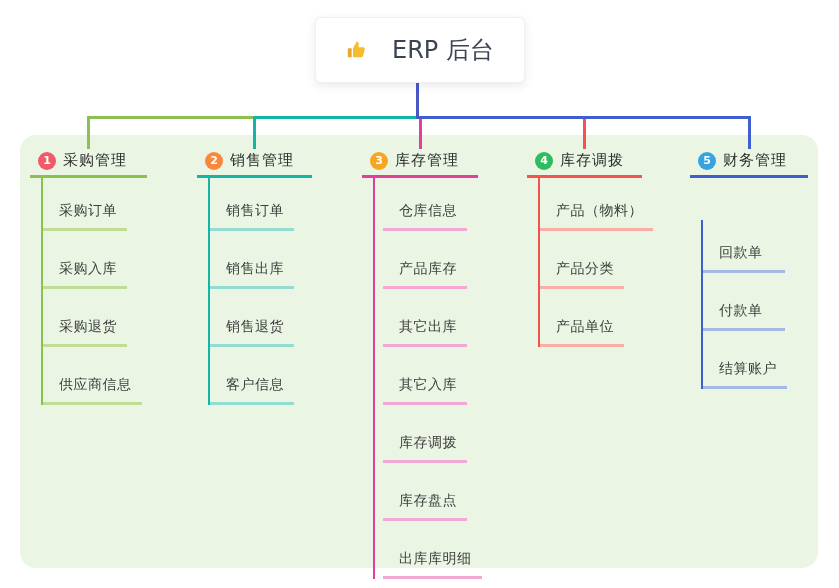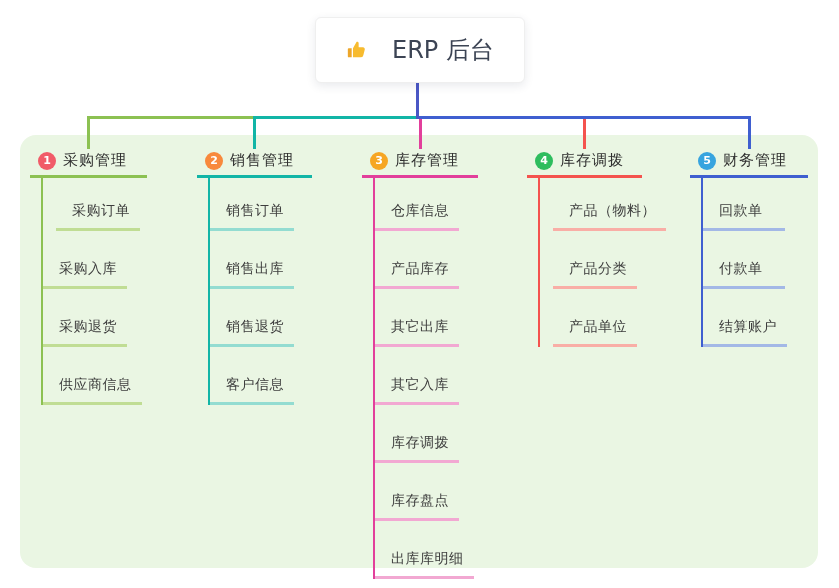--- a/index.html
+++ b/index.html
@@ -61,21 +61,21 @@
     <span>ERP 后台</span>
   </div>
 
   <div id="branches">
       <div class="branch" style="left: 30px; top: 146px; width: 117px;">
         <div class="branch-header" style="border-bottom-color: rgb(140, 193, 82);">
           <span class="badge" style="background: rgb(241, 91, 104);">1</span>
           <span class="branch-label">采购管理</span>
         </div>
         <div class="children" style="border-left-color: rgb(140, 193, 82);">
-          <div class="child-row first" style="border-bottom-color: rgb(192, 221, 148); margin-left: 13px;">
+          <div class="child-row first" style="border-bottom-color: rgb(192, 221, 148);">
             <span class="child-label">采购订单</span>
           </div>
           <div class="child-row" style="border-bottom-color: rgb(192, 221, 148);">
             <span class="child-label">采购入库</span>
           </div>
           <div class="child-row" style="border-bottom-color: rgb(192, 221, 148);">
             <span class="child-label">采购退货</span>
           </div>
           <div class="child-row" style="border-bottom-color: rgb(192, 221, 148); text-align: center;">
             <span class="child-label">供应商信息</span>
@@ -100,21 +100,21 @@
           <div class="child-row" style="border-bottom-color: rgb(147, 220, 209);">
             <span class="child-label">客户信息</span>
           </div>
         </div>
       </div>
       <div class="branch" style="left: 362px; top: 146px; width: 116px;">
         <div class="branch-header" style="border-bottom-color: rgb(226, 63, 155);">
           <span class="badge" style="background: rgb(246, 166, 35);">3</span>
           <span class="branch-label">库存管理</span>
         </div>
-        <div class="children" style="border-left-color: rgb(226, 63, 155);">
+        <div class="children" style="border-left-color: rgb(226, 63, 155); padding-left: 8px;">
           <div class="child-row first" style="border-bottom-color: rgb(242, 168, 210);">
             <span class="child-label">仓库信息</span>
           </div>
           <div class="child-row" style="border-bottom-color: rgb(242, 168, 210);">
             <span class="child-label">产品库存</span>
           </div>
           <div class="child-row" style="border-bottom-color: rgb(242, 168, 210);">
             <span class="child-label">其它出库</span>
           </div>
           <div class="child-row" style="border-bottom-color: rgb(242, 168, 210);">
@@ -129,39 +129,39 @@
           <div class="child-row" style="border-bottom-color: rgb(242, 168, 210);">
             <span class="child-label">出库库明细</span>
           </div>
         </div>
       </div>
       <div class="branch" style="left: 527px; top: 146px; width: 115px;">
         <div class="branch-header" style="border-bottom-color: rgb(244, 83, 78);">
           <span class="badge" style="background: rgb(46, 189, 94);">4</span>
           <span class="branch-label">库存调拨</span>
         </div>
-        <div class="children" style="border-left-color: rgb(244, 83, 78); padding-left: 13px;">
+        <div class="children" style="border-left-color: rgb(244, 83, 78);">
           <div class="child-row first" style="border-bottom-color: rgb(249, 174, 166);">
             <span class="child-label">产品（物料）</span>
           </div>
           <div class="child-row" style="border-bottom-color: rgb(249, 174, 166); justify-content: flex-end;">
             <span class="child-label">产品分类</span>
           </div>
           <div class="child-row" style="border-bottom-color: rgb(249, 174, 166);">
             <span class="child-label">产品单位</span>
           </div>
         </div>
       </div>
       <div class="branch" style="left: 690px; top: 146px; width: 118px;">
         <div class="branch-header" style="border-bottom-color: rgb(63, 95, 208);">
           <span class="badge" style="background: rgb(55, 164, 223);">5</span>
           <span class="branch-label">财务管理</span>
         </div>
         <div class="children" style="border-left-color: rgb(63, 95, 208);">
-          <div class="child-row first" style="border-bottom-color: rgb(163, 184, 230);">
+          <div class="child-row first" style="border-bottom-color: rgb(163, 184, 230); margin-top: 42px;">
             <span class="child-label">回款单</span>
           </div>
           <div class="child-row" style="border-bottom-color: rgb(163, 184, 230);">
             <span class="child-label">付款单</span>
           </div>
           <div class="child-row" style="border-bottom-color: rgb(163, 184, 230);">
             <span class="child-label">结算账户</span>
           </div>
         </div>
       </div>

